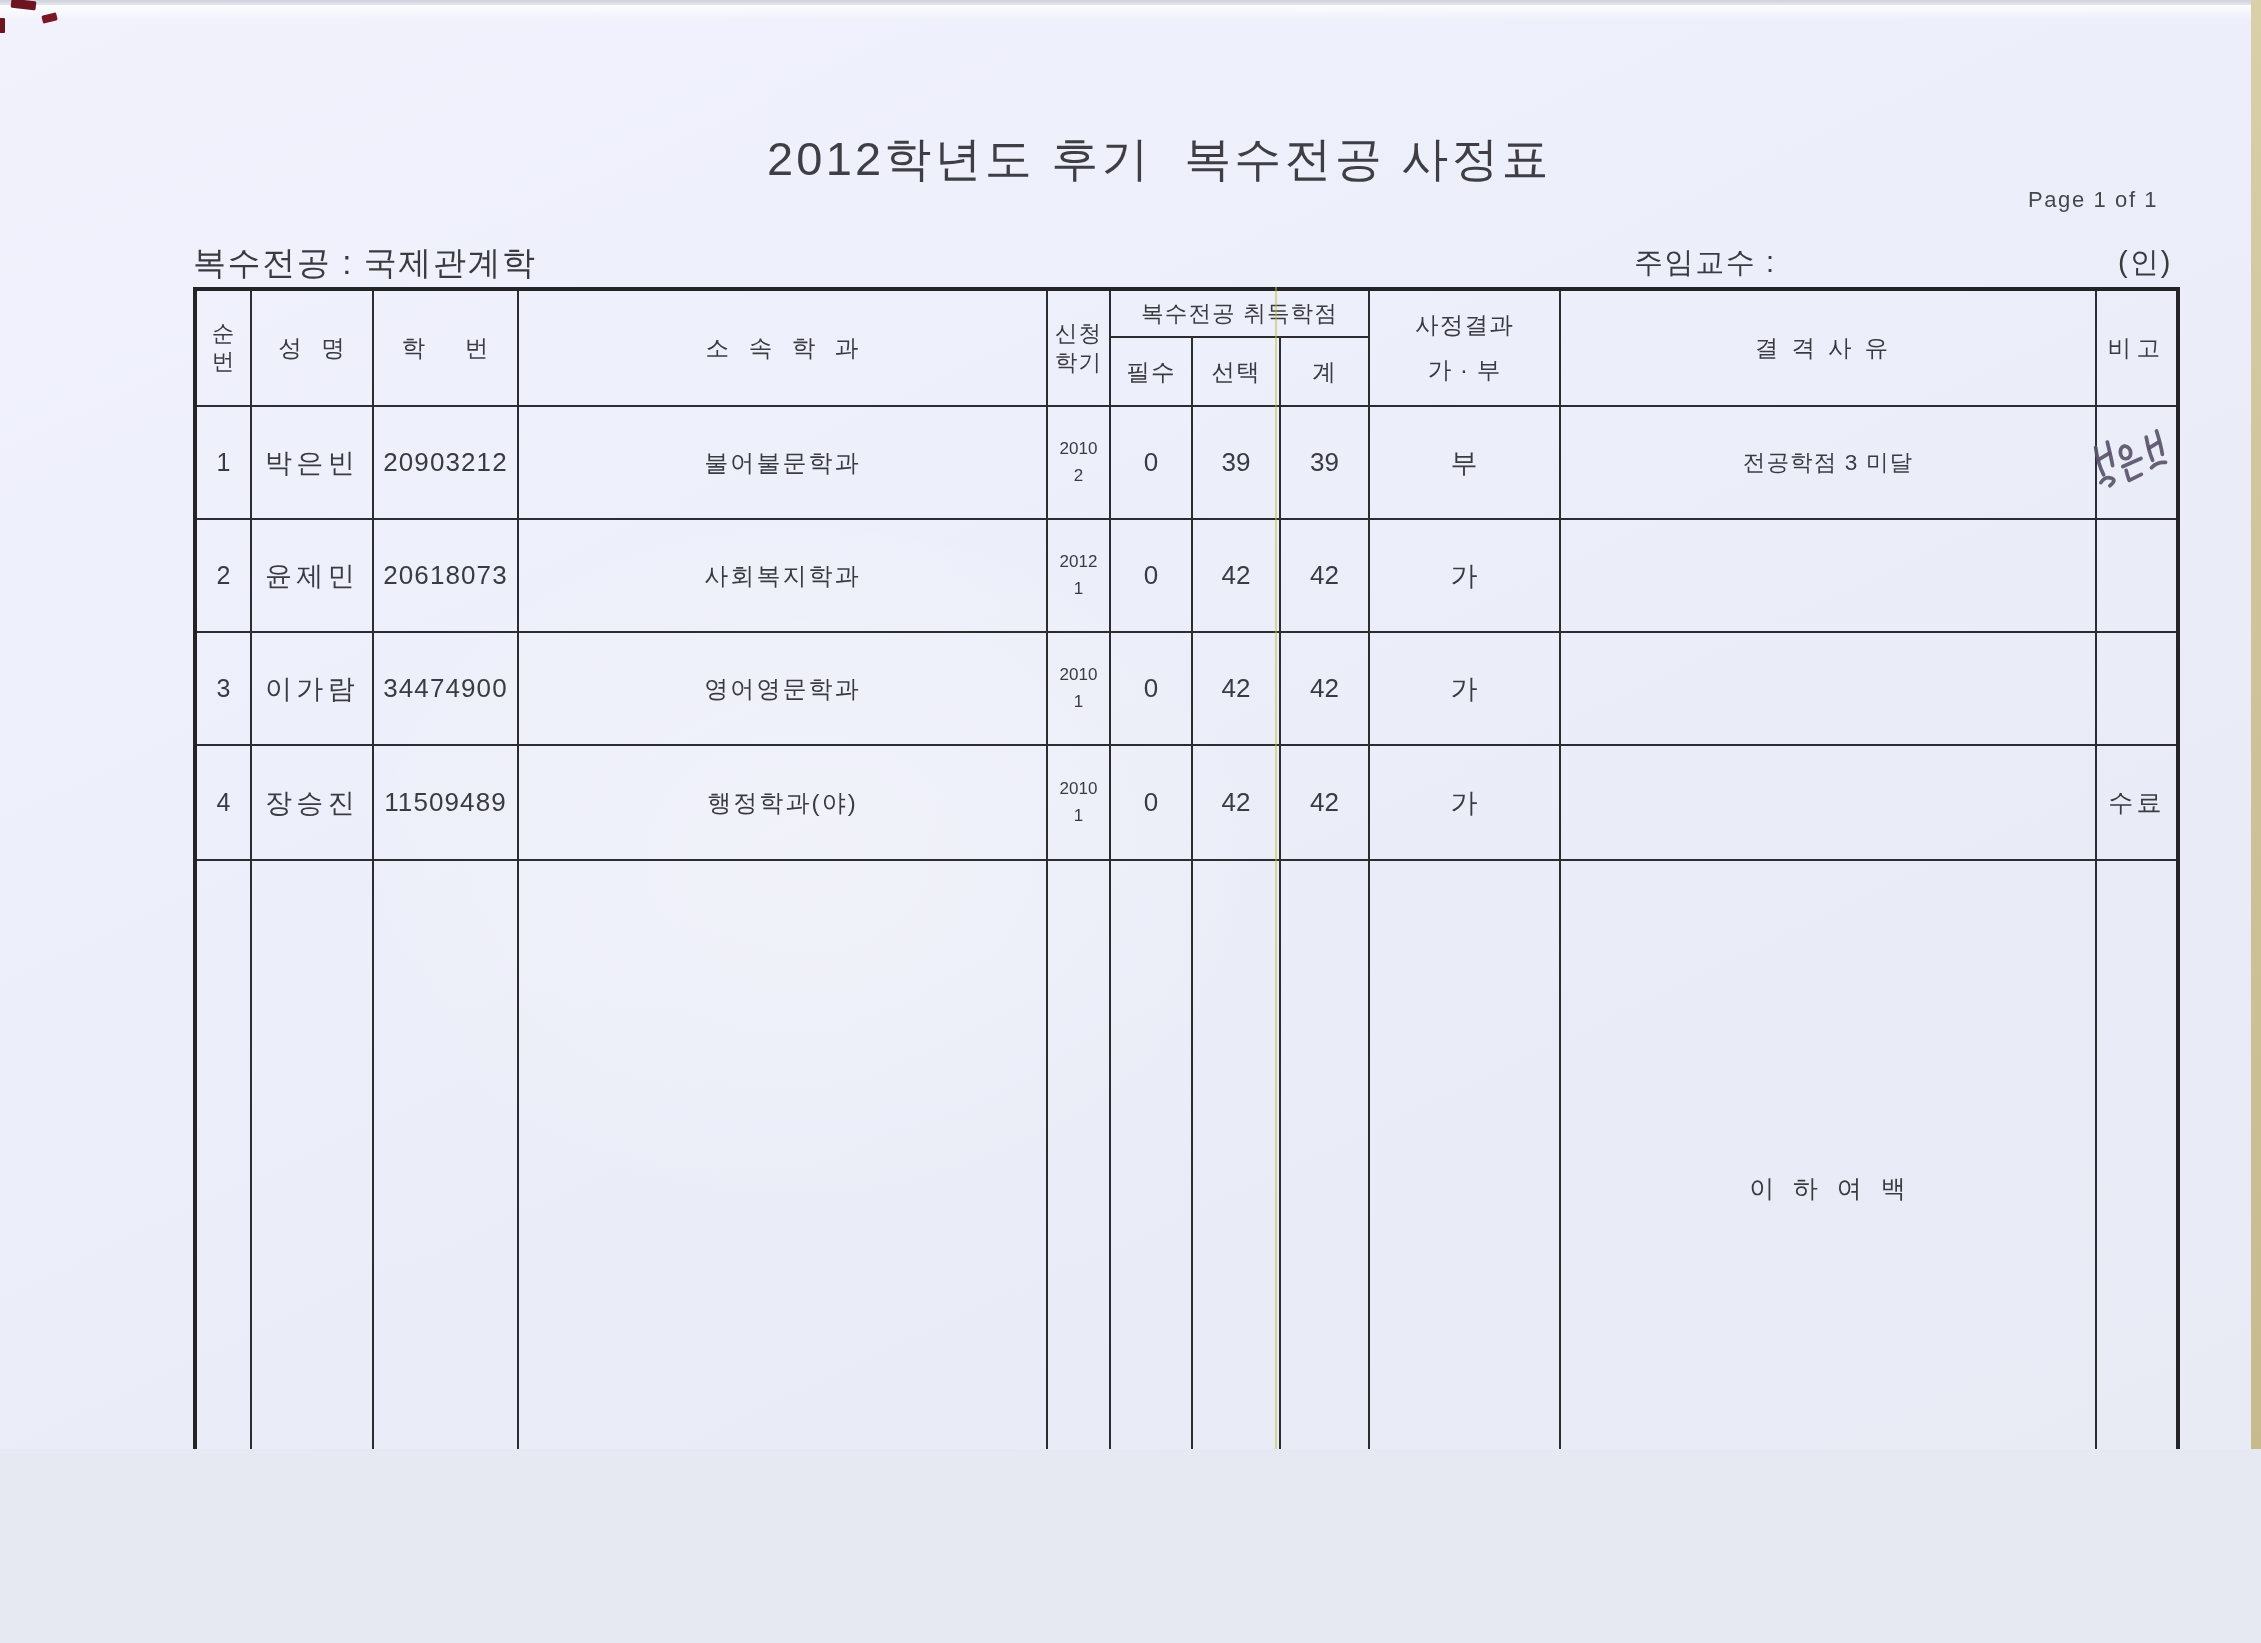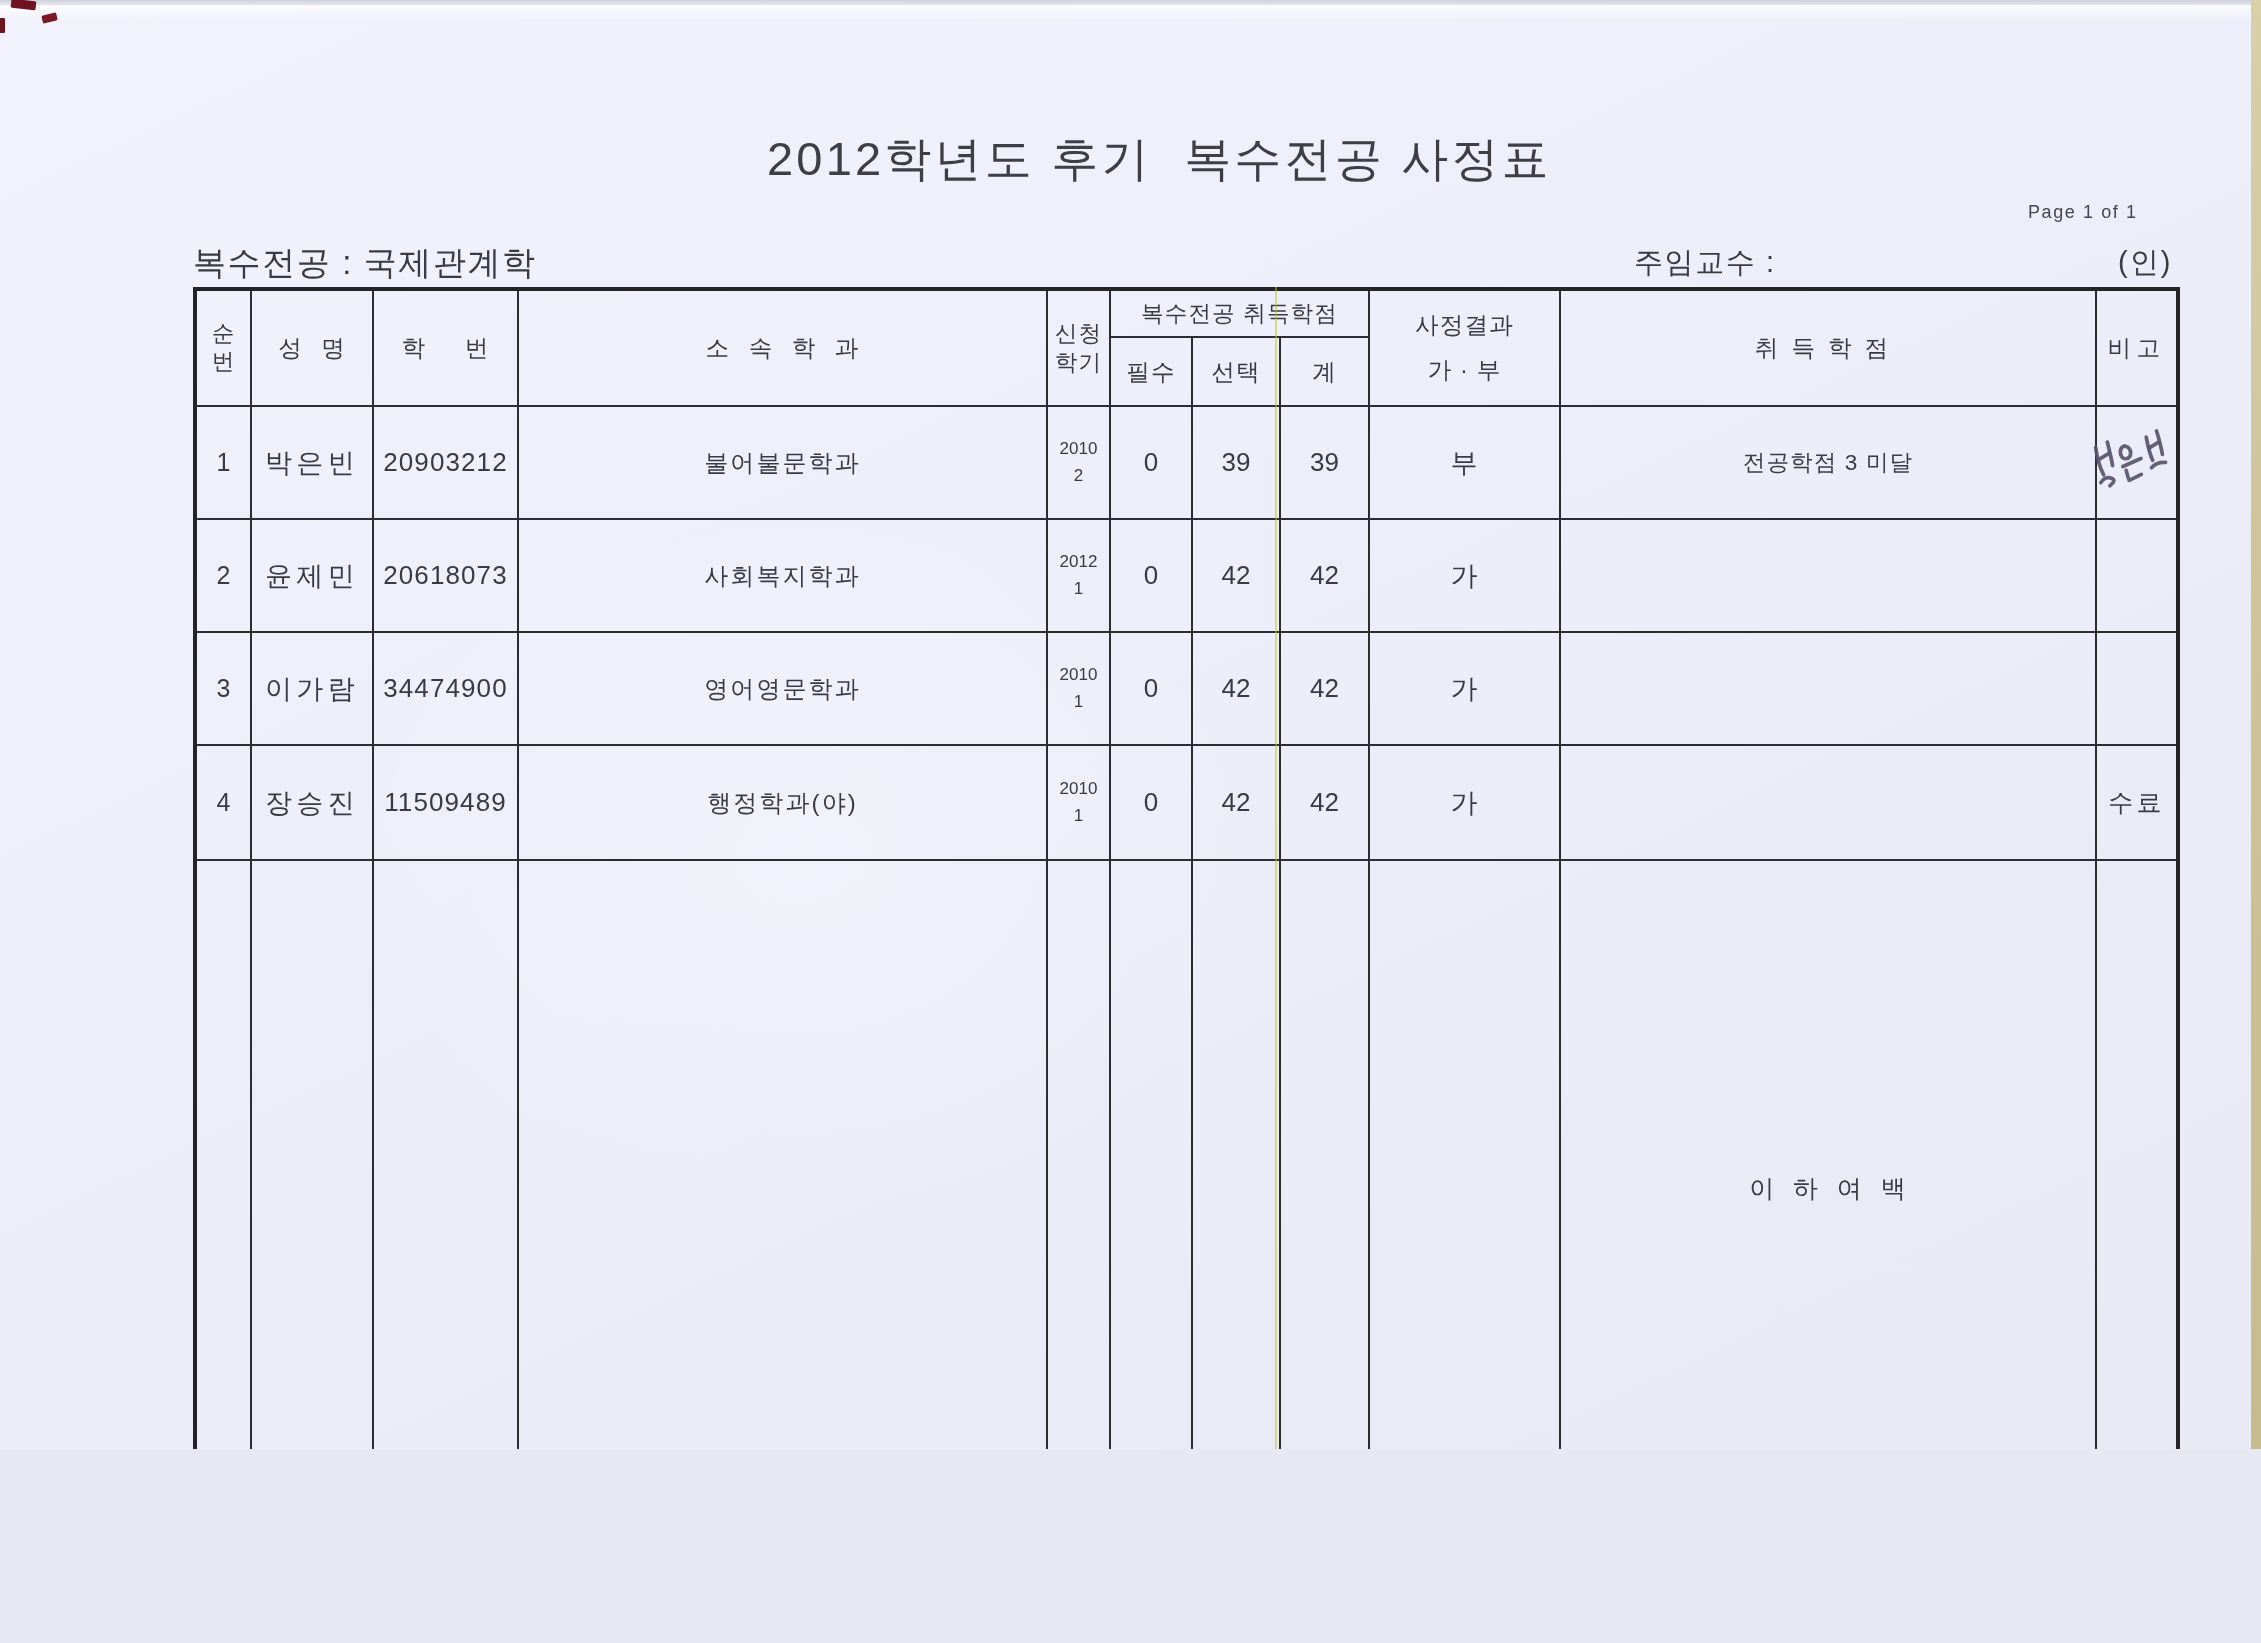--- a/index.html
+++ b/index.html
@@ -12,21 +12,21 @@
   .top-edge{position:absolute;left:0;top:0;width:100%;height:5.4px;background:linear-gradient(#cfd1da,#e4e6f0);}
   .top-white{position:absolute;left:0;top:5.4px;width:100%;height:16px;background:linear-gradient(rgba(255,255,255,.85),rgba(255,255,255,0));}
   .red-mark-a{position:absolute;left:10.7px;top:0;width:25px;height:8.6px;background:#6e1420;transform:rotate(7deg);border-radius:1.6px;}
   .red-mark-b{position:absolute;left:42px;top:14px;width:15px;height:7.5px;background:#7a1824;transform:rotate(-14deg);border-radius:1.6px;}
   .red-mark-c{position:absolute;left:-1.6px;top:18px;width:6.4px;height:15px;background:#6e1420;border-radius:1.1px;}
   .right-band{position:absolute;right:0;top:0;width:9.7px;height:100%;background:linear-gradient(180deg,#d9d0a8,#cfc49a 40%,#c7bb8e);}
   .green-line{position:absolute;left:1275px;top:287px;width:2.1px;height:1227px;background:rgba(182,194,44,.5);z-index:5;}
   .sheen{position:absolute;left:322px;top:483px;width:967px;height:752px;background:radial-gradient(ellipse at center,rgba(255,255,255,.28),rgba(255,255,255,0) 70%);pointer-events:none;}
 
   .doc-title{position:absolute;left:767px;top:128px;font-size:47px;letter-spacing:3.2px;color:#3e3e44;white-space:pre;}
-  .page-indicator{position:absolute;left:2028px;top:202px;font-size:18px;letter-spacing:1.6px;color:#46464c;}
+  .page-indicator{position:absolute;left:2028px;top:187px;font-size:22px;letter-spacing:1.6px;color:#46464c;}
   .major-line{position:absolute;left:193px;top:241px;font-size:33px;letter-spacing:1.6px;}
   .professor-line{position:absolute;left:1634px;top:243px;font-size:29px;letter-spacing:1.6px;}
   .seal{position:absolute;left:2118px;top:243px;font-size:29px;letter-spacing:2.1px;}
 
   table.doc{
     position:absolute;left:193px;top:287px;width:1983px;
     border-collapse:collapse;table-layout:fixed;z-index:2;
   }
   table.doc td,table.doc th{
     border:2.1px solid #2c2c31;padding:0;font-weight:400;color:#3a3a40;
@@ -106,21 +106,21 @@
         <th rowspan="2" class="hdr hdr-dept">소 속 학 과</th>
         <th rowspan="2" class="hdr hdr-sem">
           <div>신청</div>
           <div>학기</div>
         </th>
         <th colspan="3" class="hdr hdr-group">복수전공 취득학점</th>
         <th rowspan="2" class="hdr hdr-result">
           <div>사정결과</div>
           <div>가 · 부</div>
         </th>
-        <th rowspan="2" class="hdr hdr-reason">취득학점</th>
+        <th rowspan="2" class="hdr hdr-reason">결격사유</th>
         <th rowspan="2" class="hdr hdr-note">비고</th>
       </tr>
       <tr style="height:69px">
         <th class="hdr">필수</th>
         <th class="hdr">선택</th>
         <th class="hdr">계</th>
       </tr>
     </thead>
     <tbody>
       <tr style="height:113px">

